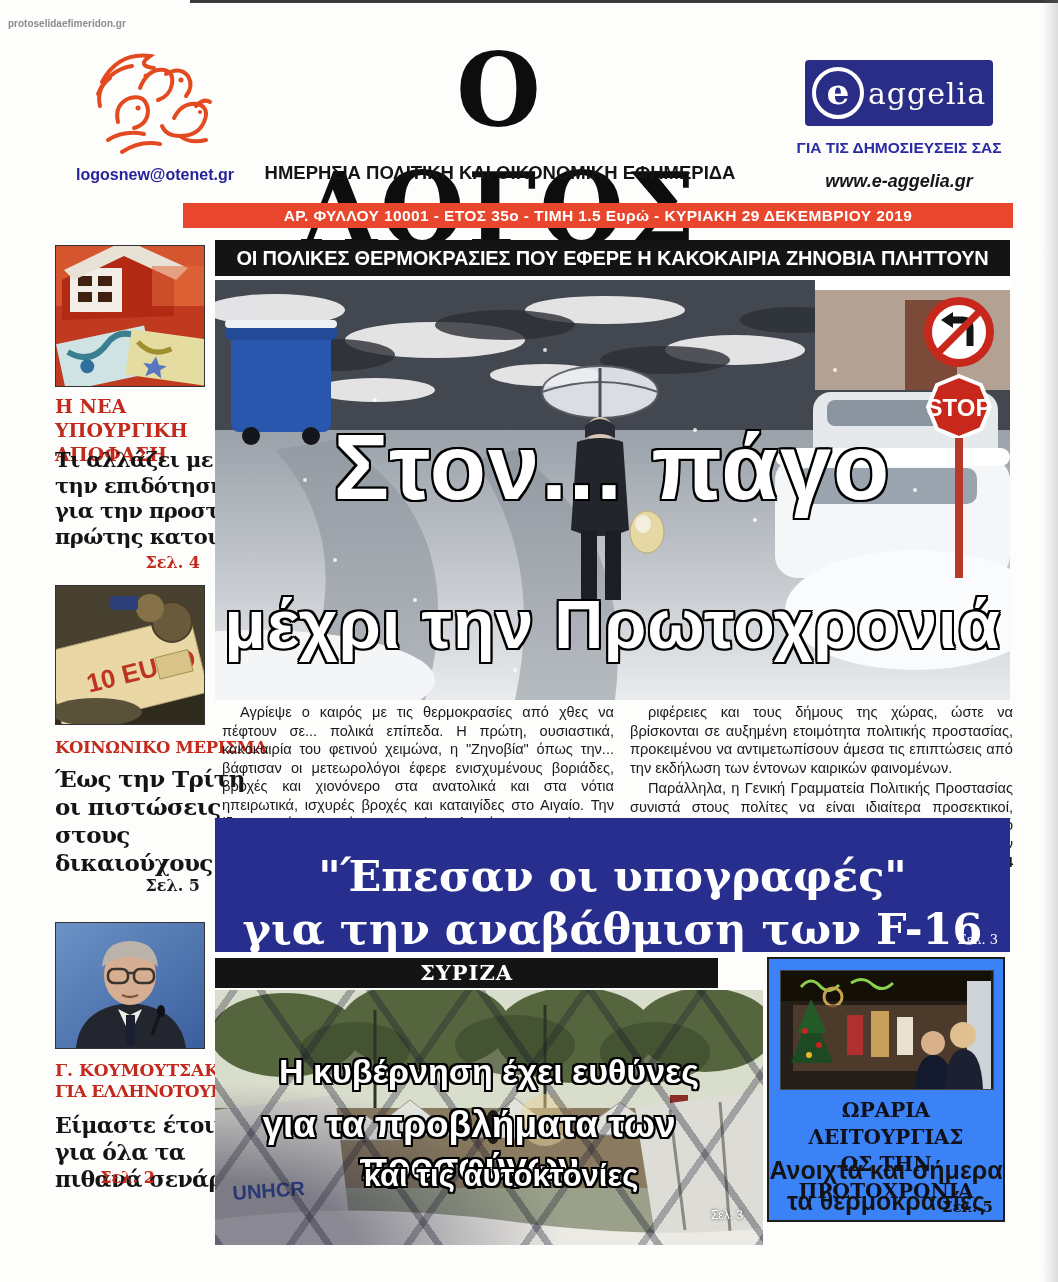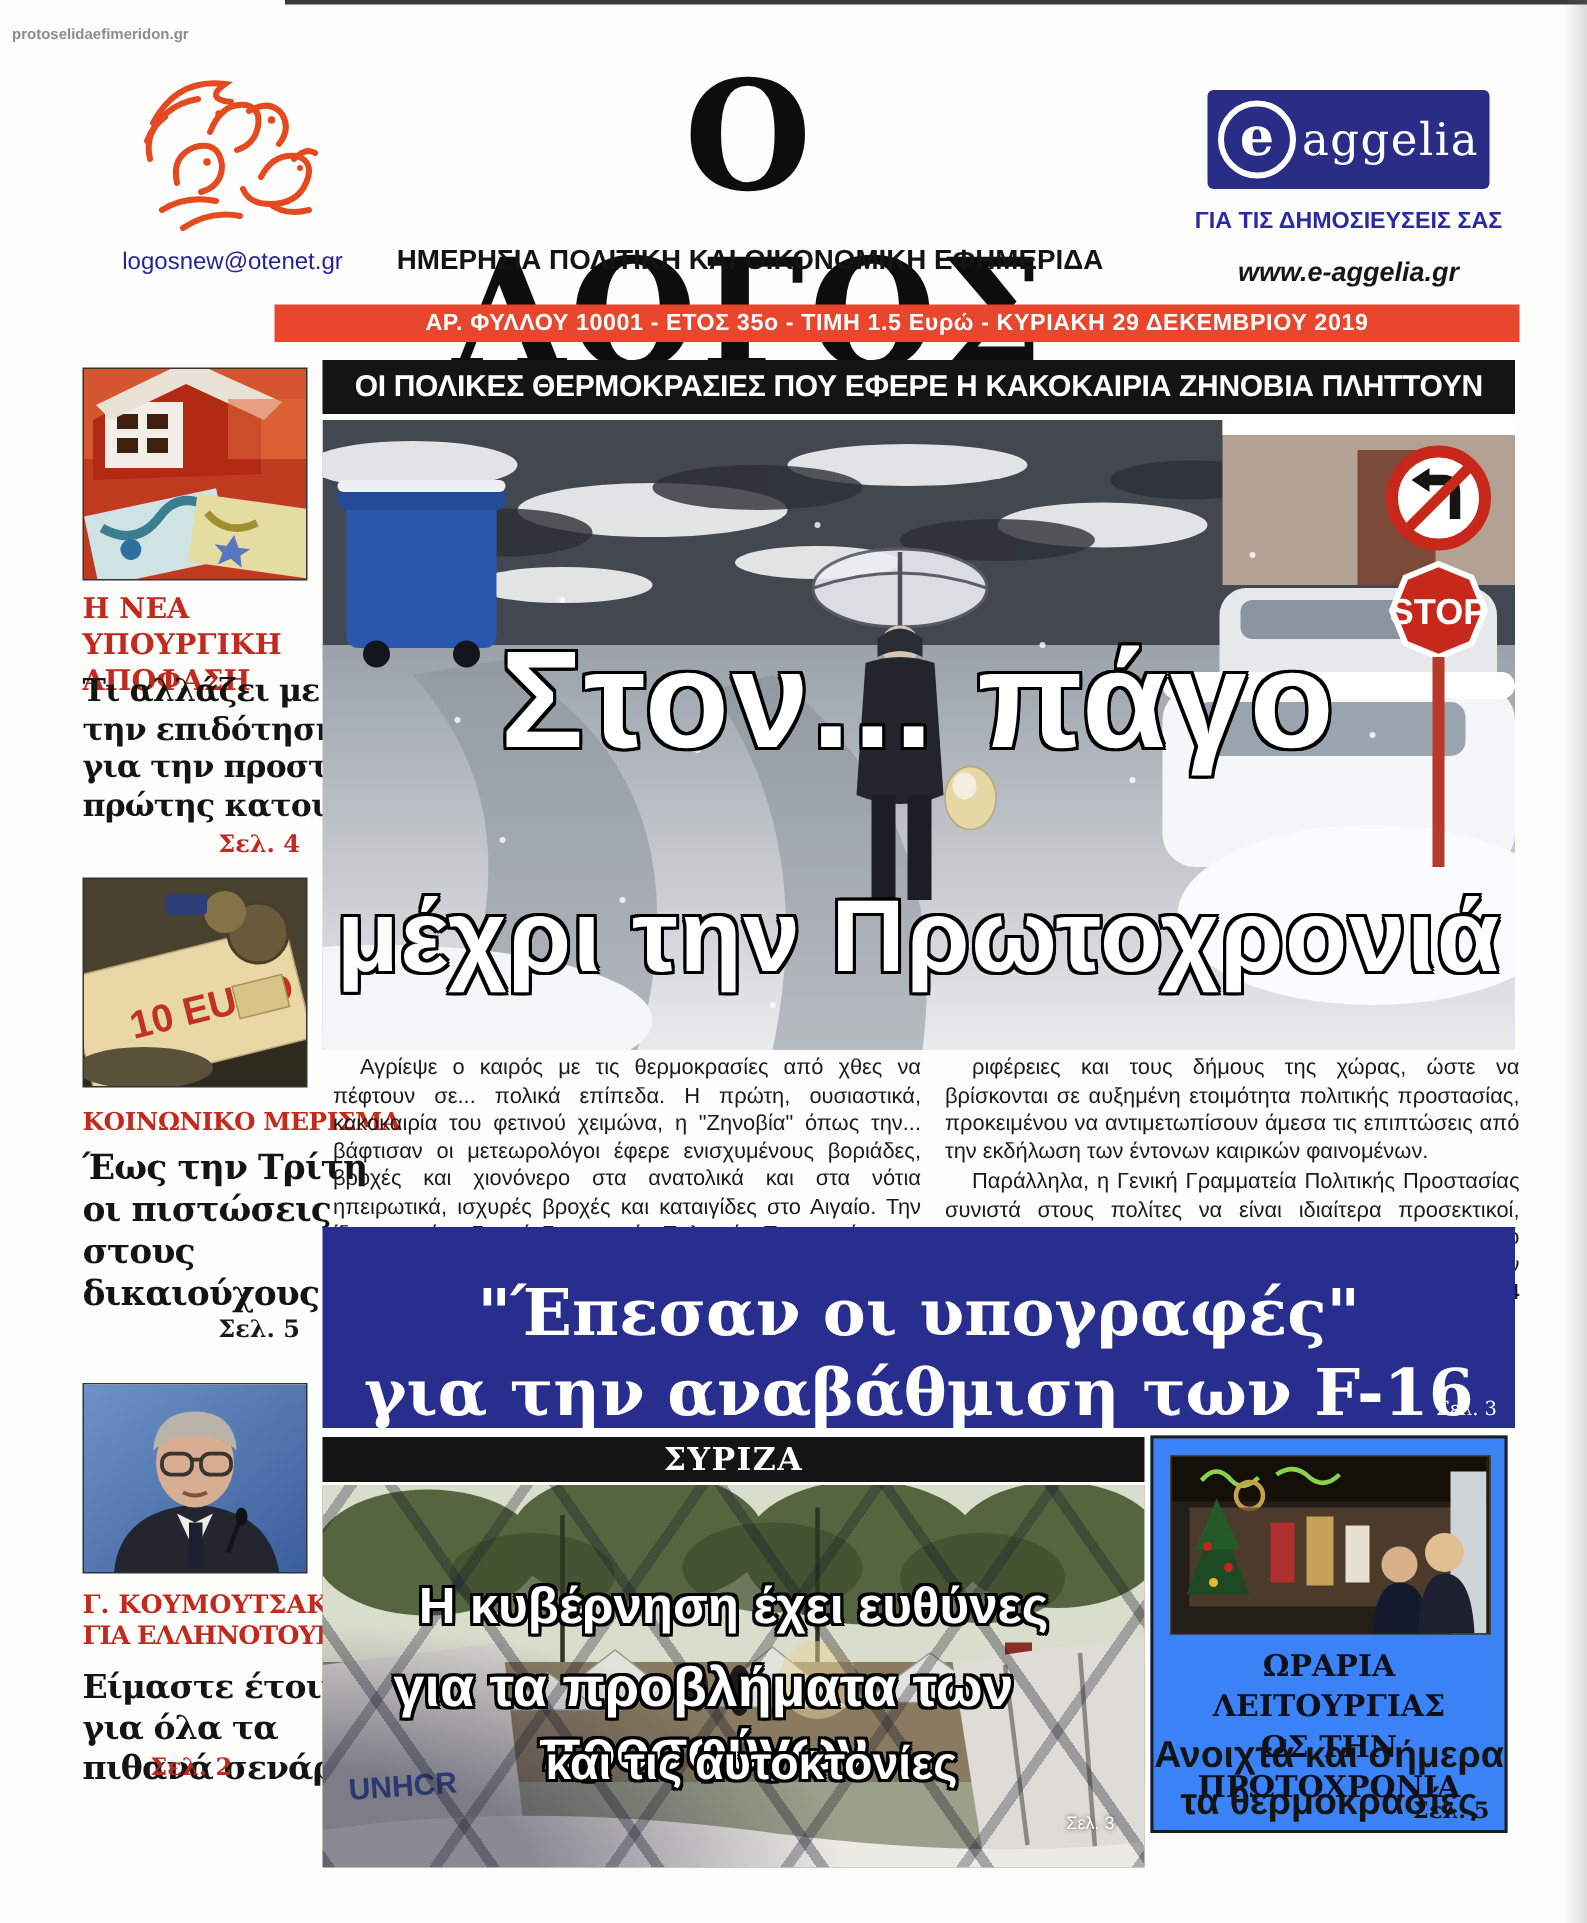--- a/index.html
+++ b/index.html
@@ -5,21 +5,21 @@
   html,body{margin:0;padding:0;background:#ffffff;}
   .page{position:relative;width:1058px;height:1282px;background:#fdfdfc;overflow:hidden;
         font-family:"Liberation Sans", sans-serif;color:#111;}
   .abs{position:absolute;}
   .serif{font-family:"DejaVu Serif","Liberation Serif",serif;}
   .scan-top-line{left:190px;top:0;width:868px;height:3px;background:#3a3a3a;}
   .scan-right-edge{right:0;top:0;width:16px;height:1282px;
       background:linear-gradient(to right, rgba(0,0,0,0) 0%, rgba(120,120,120,.25) 100%);}
   .watermark{left:8px;top:18px;font-size:10px;color:#8d8d8d;font-weight:bold;}
   
-  .email{left:70px;top:166px;width:170px;text-align:center;font-size:16px;font-weight:normal;color:#26239a;}
+  .email{left:70px;top:166px;width:170px;text-align:center;font-size:16px;font-weight:bold;color:#26239a;}
   .masthead-title{left:240px;top:36px;width:520px;text-align:center;font-size:97px;font-weight:bold;
       letter-spacing:3px;color:#0d0d0d;transform:scaleY(1.04);}
   .masthead-sub{left:238px;top:162px;width:524px;text-align:center;font-size:18.5px;font-weight:bold;color:#141414;}
   .ad-box{left:805px;top:60px;width:188px;height:66px;background:#2a2d85;border-radius:4px;
       display:flex;align-items:center;justify-content:center;gap:4px;}
   .ad-e{width:44px;height:44px;border:4px solid #fff;border-radius:50%;color:#fff;font-weight:bold;
       font-size:36px;line-height:40px;text-align:center;font-family:"DejaVu Serif",serif;}
   .ad-name{color:#fff;font-size:30px;font-family:"DejaVu Serif",serif;letter-spacing:1px;}
   .ad-tagline{left:793px;top:139px;width:212px;text-align:center;font-size:15.5px;font-weight:bold;color:#2a2aa5;}
   .ad-url{left:793px;top:171px;width:212px;text-align:center;font-size:18px;font-weight:bold;font-style:italic;color:#161616;}
@@ -39,21 +39,21 @@
   .col1{left:222px;width:392px;}
   .col2{left:630px;width:383px;}
   .pref-inline{font-weight:bold;float:right;}
   
   .def-box{left:215px;top:818px;width:795px;height:134px;background:#272e8e;color:#fff;text-align:center;}
   .def-kicker{left:0;top:7px;width:100%;font-size:20px;}
   .def-h1{left:0;top:33px;width:100%;font-size:43px;font-weight:bold;}
   .def-h2{left:0;top:86px;width:100%;font-size:43px;font-weight:bold;}
   .def-pref{right:12px;bottom:5px;font-size:13px;}
   
-  .syriza-bar{left:215px;top:958px;width:548px;height:30px;background:#141414;color:#fff;
+  .syriza-bar{left:215px;top:958px;width:503px;height:30px;background:#141414;color:#fff;
       font-size:21px;font-weight:bold;text-align:center;line-height:30px;letter-spacing:1px;}
   .syriza-photo{left:215px;top:990px;width:548px;height:255px;overflow:hidden;background:#9aa089;}
   .fence{position:absolute;left:0;top:0;width:100%;height:100%;
       background:
        repeating-linear-gradient(55deg, rgba(25,25,45,.34) 0 7px, rgba(0,0,0,0) 7px 90px),
        repeating-linear-gradient(-55deg, rgba(25,25,45,.30) 0 7px, rgba(0,0,0,0) 7px 96px),
        radial-gradient(ellipse at 0% 100%, rgba(20,20,50,.45) 0 18%, rgba(0,0,0,0) 45%);}
   .syr-l1{left:215px;top:1052px;width:548px;text-align:center;font-size:34px;font-weight:bold;}
   .syr-l2{left:215px;top:1104px;width:508px;text-align:center;font-size:37px;font-weight:bold;}
   .syr-l3{left:209px;top:1158px;width:584px;text-align:center;font-size:31px;font-weight:bold;}

